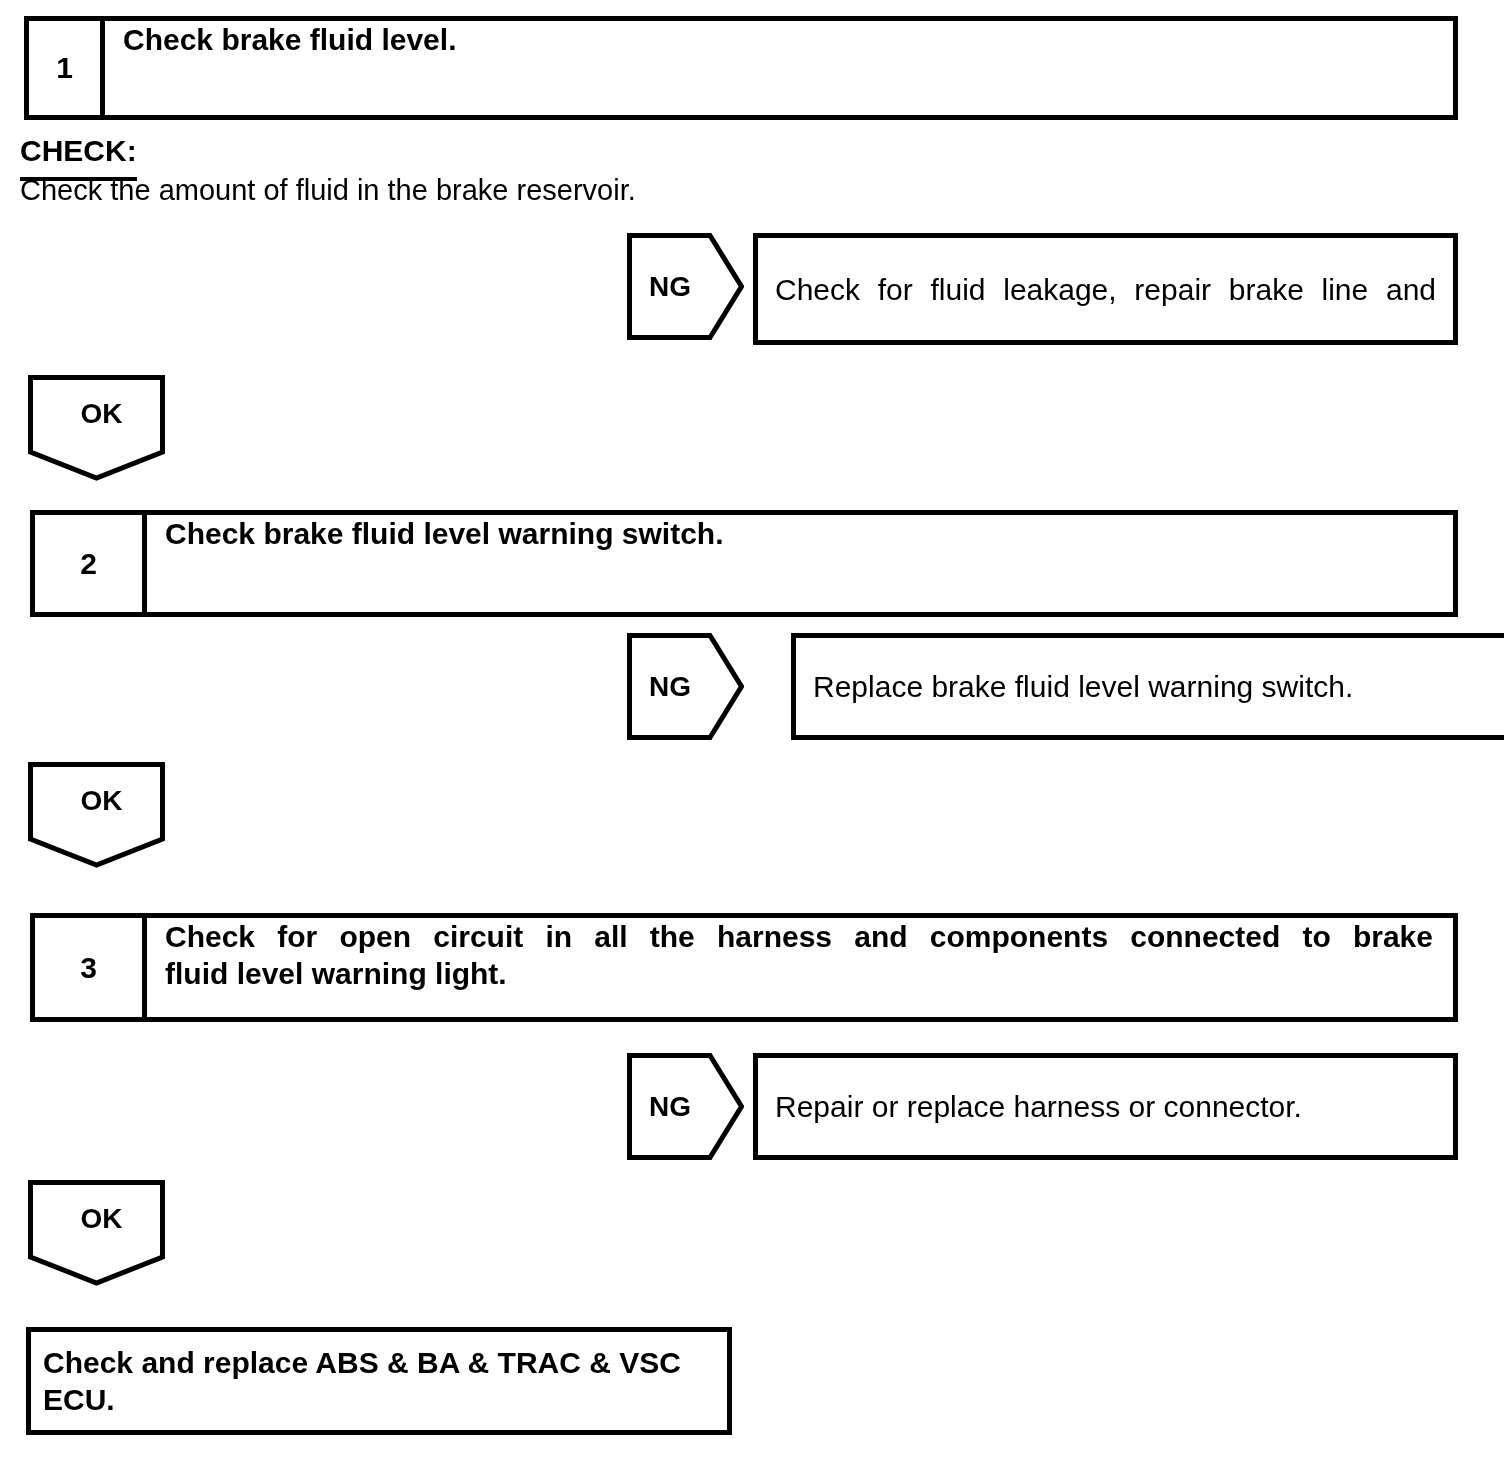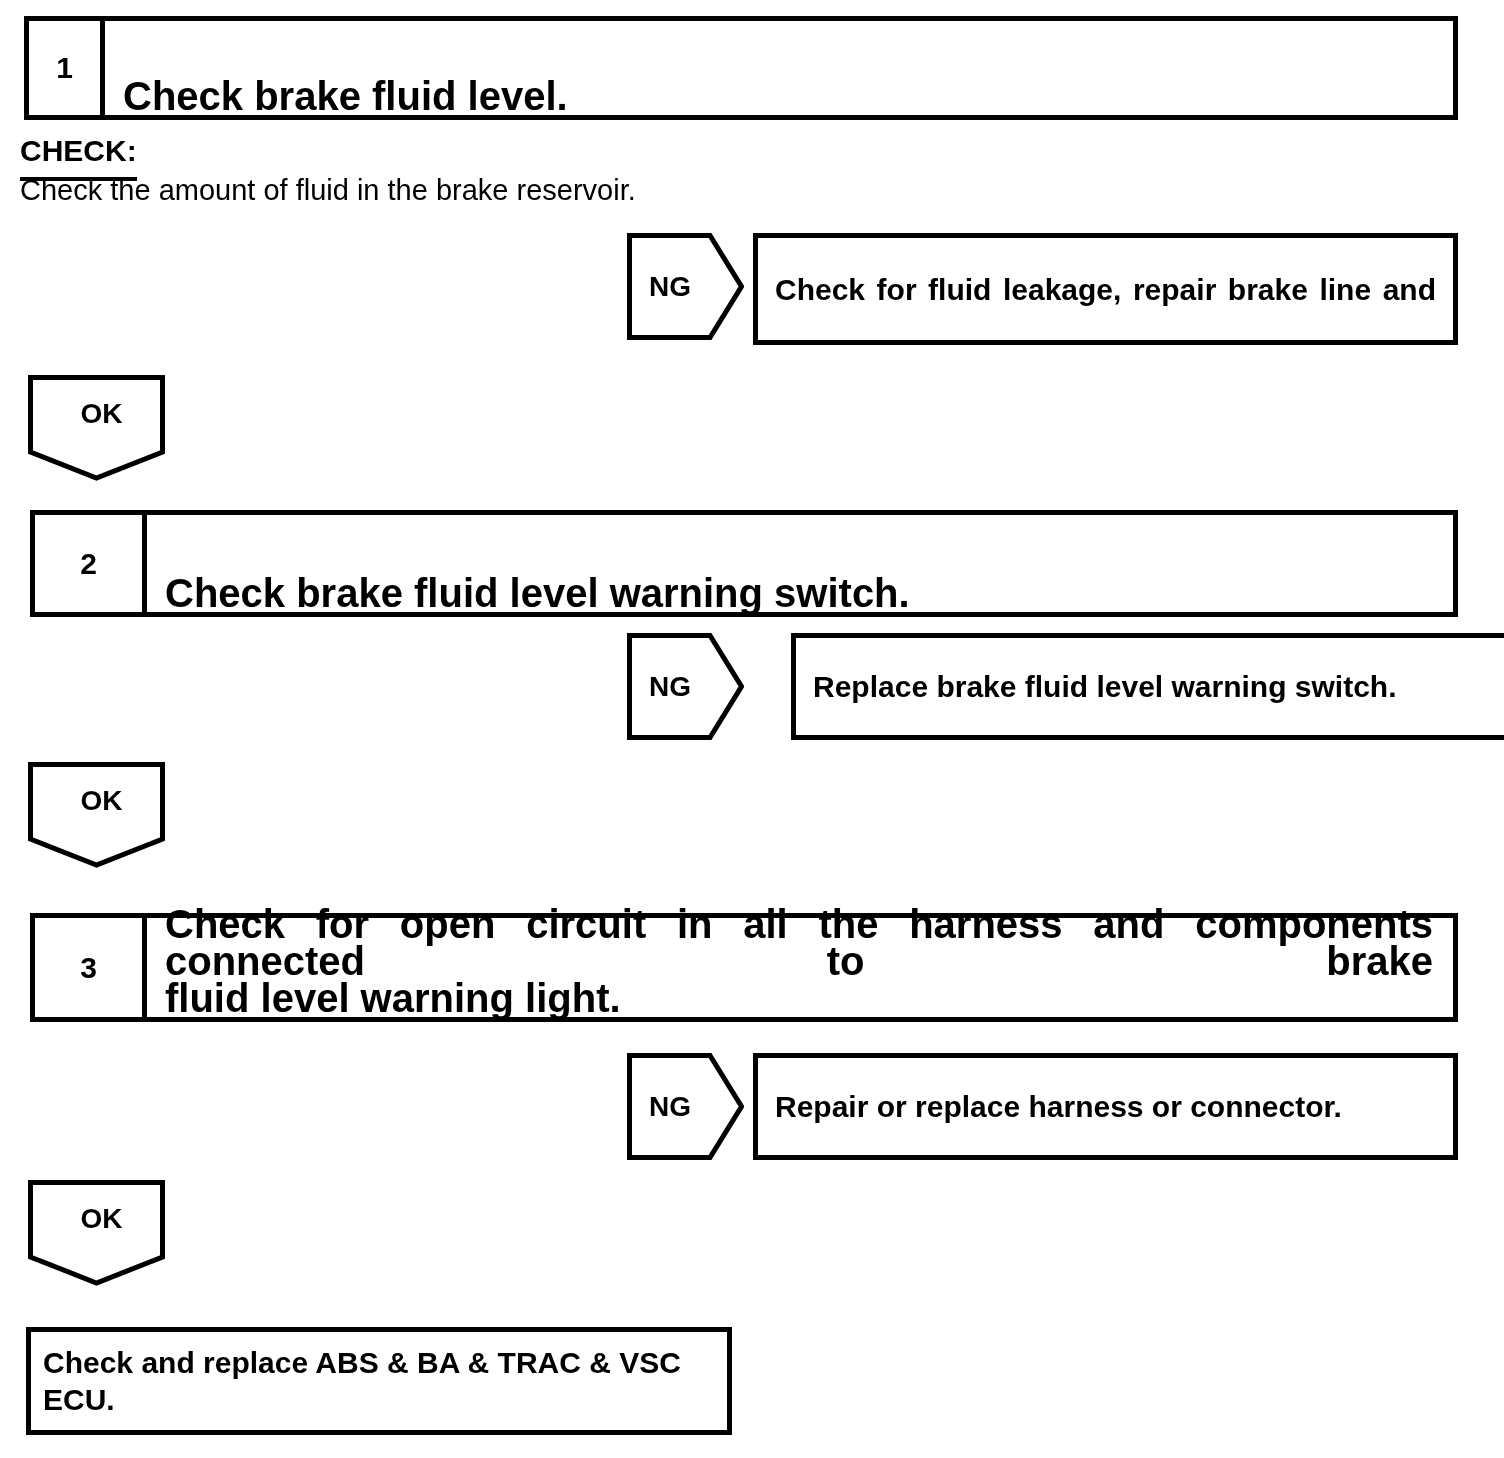--- a/index.html
+++ b/index.html
@@ -31,23 +31,23 @@
     align-items: center;
     justify-content: center;
     font-weight: bold;
     font-size: 30px;
     flex: 0 0 auto;
   }
   .title-cell {
     flex: 1 1 auto;
     display: flex;
     flex-direction: column;
-    justify-content: flex-end;
-    font-weight: bold;
-    font-size: 40px;
+    justify-content: flex-start;
+    font-weight: bold;
+    font-size: 30px;
     line-height: 37px;
     padding: 0 20px 0 18px;
     box-sizing: border-box;
   }
   .title-line { width: 100%; }
   .justify-line {
     text-align: justify;
     text-align-last: justify;
   }
 
@@ -76,21 +76,21 @@
     font-size: 28px;
   }
   .ng-box {
     position: absolute;
     border: 5px solid #000;
     background: #fff;
     box-sizing: border-box;
     display: flex;
     flex-direction: column;
     justify-content: center;
-    font-weight: bold;
+    font-weight: normal;
     font-size: 30px;
     line-height: 37px;
     padding: 0 17px;
   }
 
   
   .ok-shape { position: absolute; width: 137px; height: 106px; }
   .ok-label {
     position: absolute;
     left: 0; top: 0;

